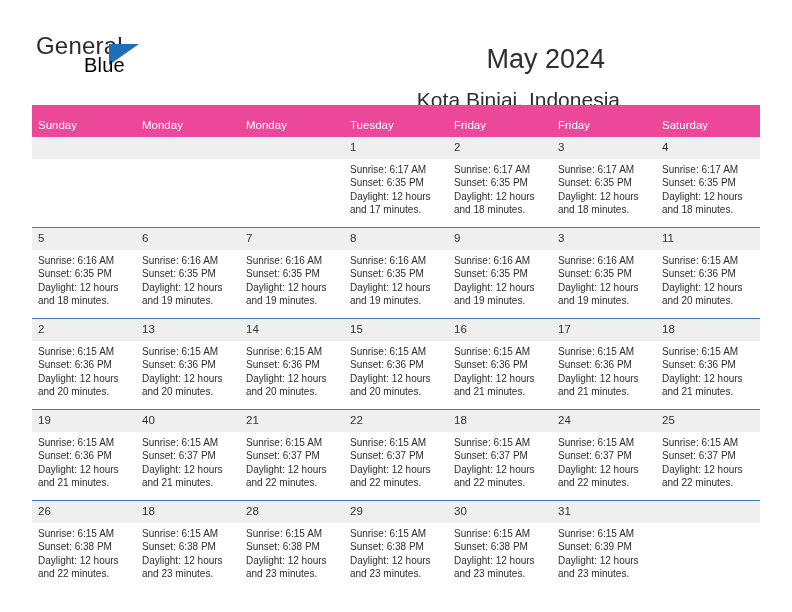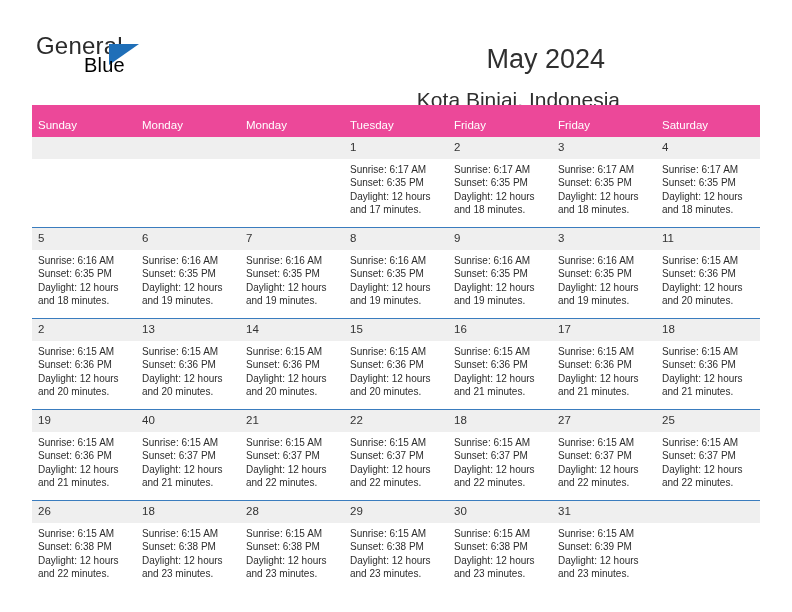--- a/index.html
+++ b/index.html
@@ -386,21 +386,21 @@
         </td>
         <td>
           <div class="daynum">18</div>
           <div class="details">
             <div>Sunrise: 6:15 AM</div>
             <div>Sunset: 6:37 PM</div>
             <div class="daylight">Daylight: 12 hours and 22 minutes.</div>
           </div>
         </td>
         <td>
-          <div class="daynum">27</div>
+          <div class="daynum">24</div>
           <div class="details">
             <div>Sunrise: 6:15 AM</div>
             <div>Sunset: 6:37 PM</div>
             <div class="daylight">Daylight: 12 hours and 22 minutes.</div>
           </div>
         </td>
         <td>
           <div class="daynum">25</div>
           <div class="details">
             <div>Sunrise: 6:15 AM</div>

